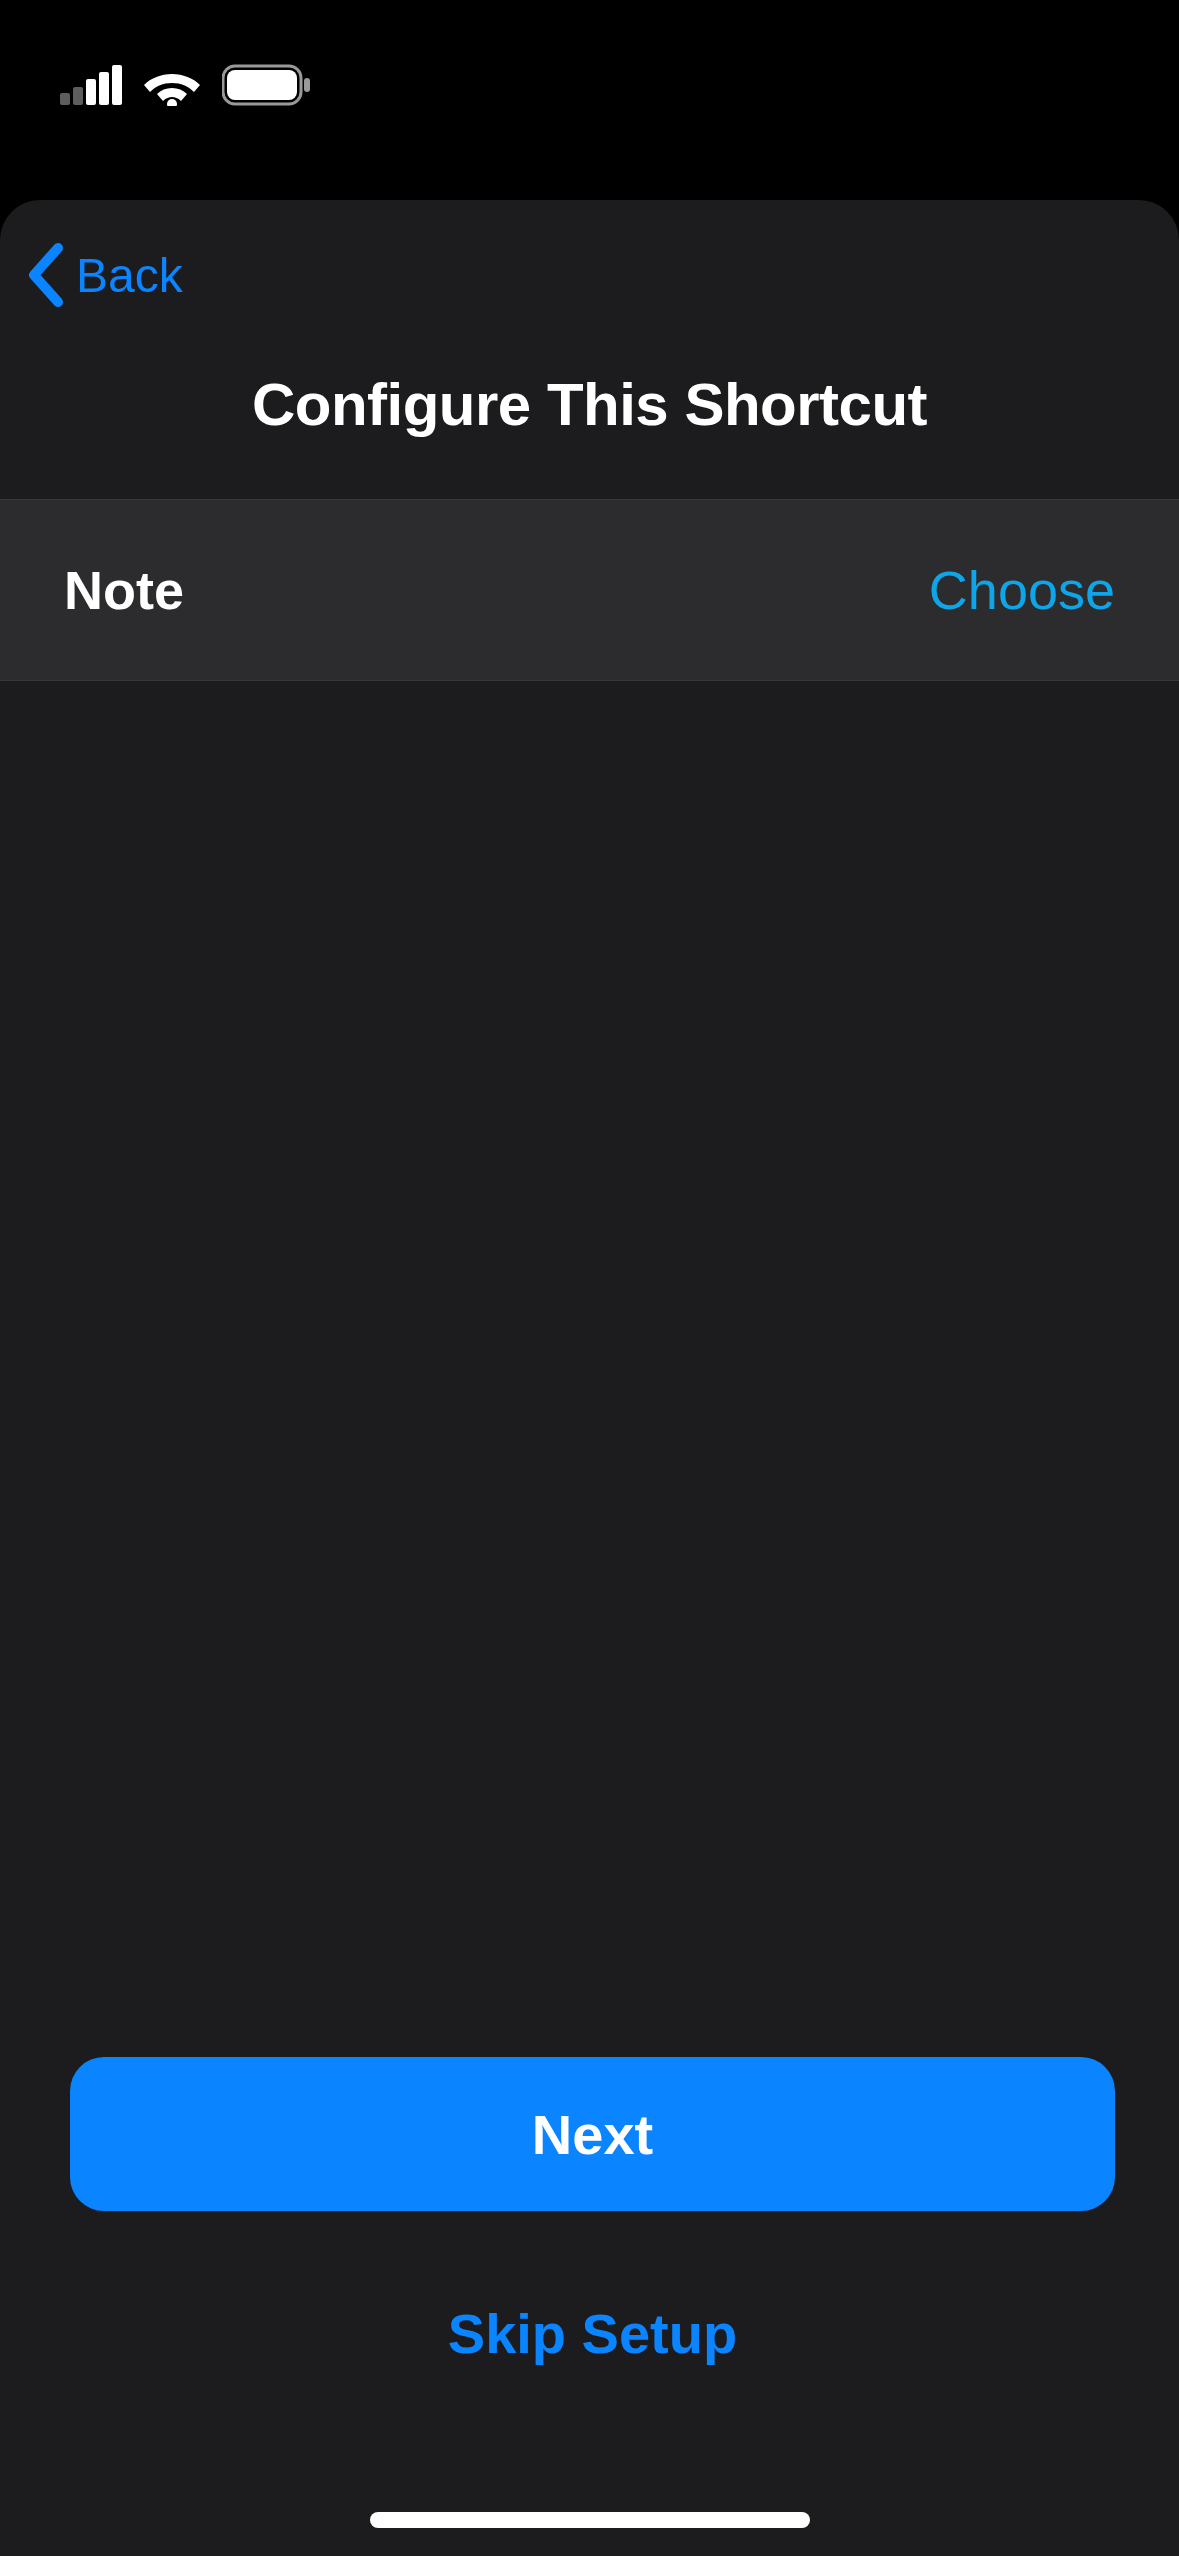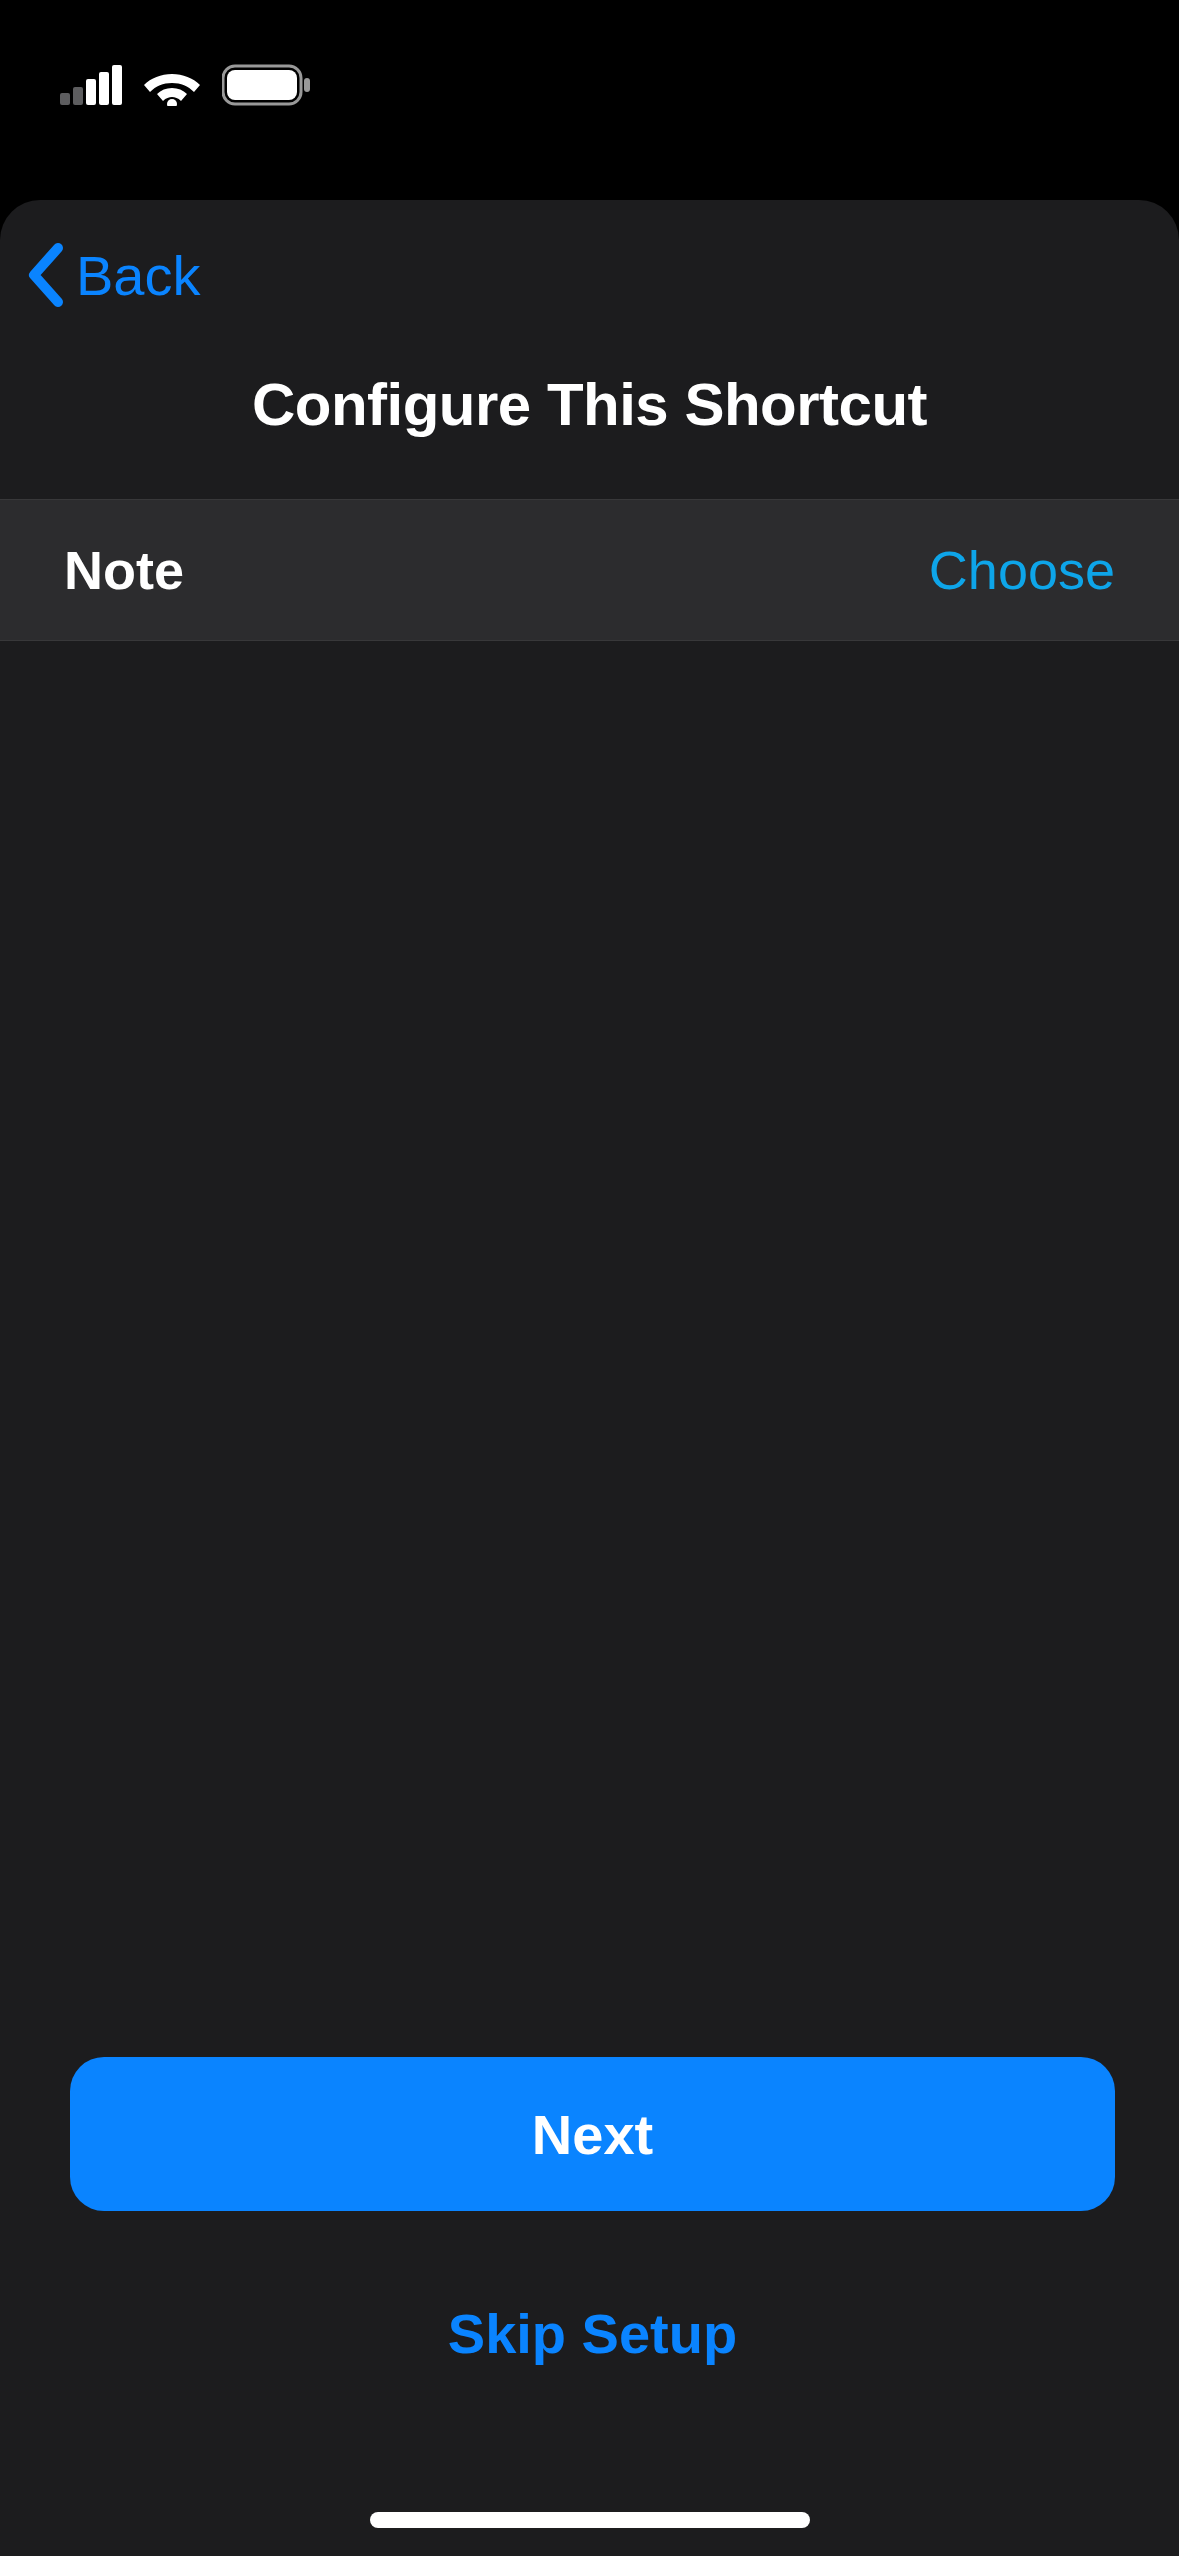--- a/index.html
+++ b/index.html
@@ -75,21 +75,21 @@
     height: 150px;
     display: flex;
     align-items: center;
     padding: 0 24px;
   }
   .back-button {
     display: flex;
     align-items: center;
     gap: 10px;
     color: #0a84ff;
-    font-size: 56px;
+    font-size: 48px;
     font-weight: 400;
     border: none;
     background: transparent;
     cursor: pointer;
   }
   .chevron-left-icon {
     display: flex;
     align-items: center;
   }
   
@@ -108,21 +108,21 @@
     color: #eaeaeb;
     padding: 0 30px 50px 30px;
   }
   
   .row-group {
     border-top: 1px solid #38383a;
     border-bottom: 1px solid #38383a;
   }
   .note-row {
     background: #2c2c2e;
-    height: 140px;
+    height: 180px;
     display: flex;
     align-items: center;
     justify-content: space-between;
     padding: 0 64px;
   }
   .note-label {
     font-size: 54px;
     font-weight: 600;
     color: #ffffff;
   }

